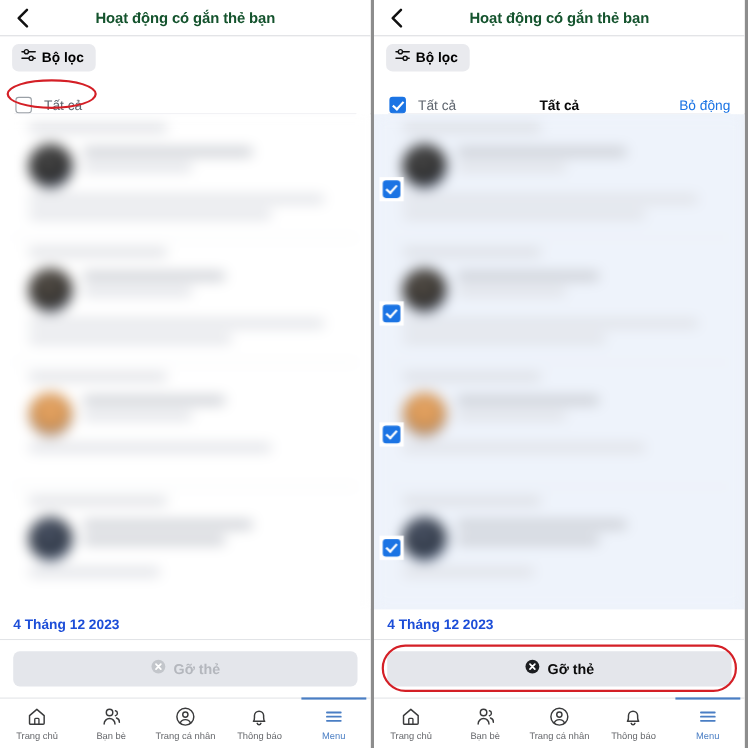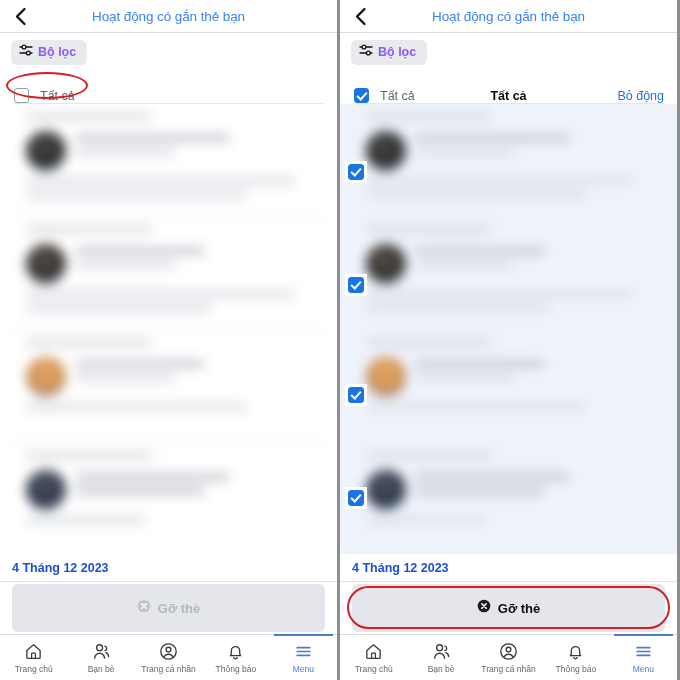--- a/index.html
+++ b/index.html
@@ -38,22 +38,22 @@
     width: 40px; height: 33px;
     display: flex; align-items: center; justify-content: center;
     cursor: pointer;
   }
   .back-btn svg { display: block; }
   .app-title {
     position: absolute;
     left: 0; right: 0;
     text-align: center;
     font-size: 13.5px;
-    font-weight: 400;
-    color: #3b82f6;
+    font-weight: 700;
+    color: #14532d;
     letter-spacing: -0.1px;
     pointer-events: none;
   }
 
   
   .filter-bar {
     flex: 0 0 38px;
     display: flex;
     align-items: center;
     padding: 0 11px;
@@ -65,21 +65,21 @@
     gap: 5px;
     height: 25px;
     padding: 0 11px 0 8px;
     background: #e9eaee;
     border-radius: 6px;
     cursor: pointer;
   }
   .filter-chip .label {
     font-size: 12.5px;
     font-weight: 700;
-    color: #8b5cf6;
+    color: #000000;
   }
   .filter-icon { display: block; }
 
   
   .selectall-row {
     flex: 0 0 32px;
     display: flex;
     align-items: flex-end;
     position: relative;
     padding: 0 13px 0 14px;
@@ -250,21 +250,21 @@
   .action-zone {
     flex: 0 0 52px;
     display: flex;
     align-items: center;
     padding: 0 12px;
     position: relative;
     background: #ffffff;
   }
   .remove-btn {
     width: 100%;
-    height: 48px;
+    height: 32px;
     border-radius: 6px;
     background: #e4e6eb;
     display: flex;
     align-items: center;
     justify-content: center;
     gap: 7px;
     cursor: pointer;
   }
   .remove-btn .lbl {
     font-size: 13px;

